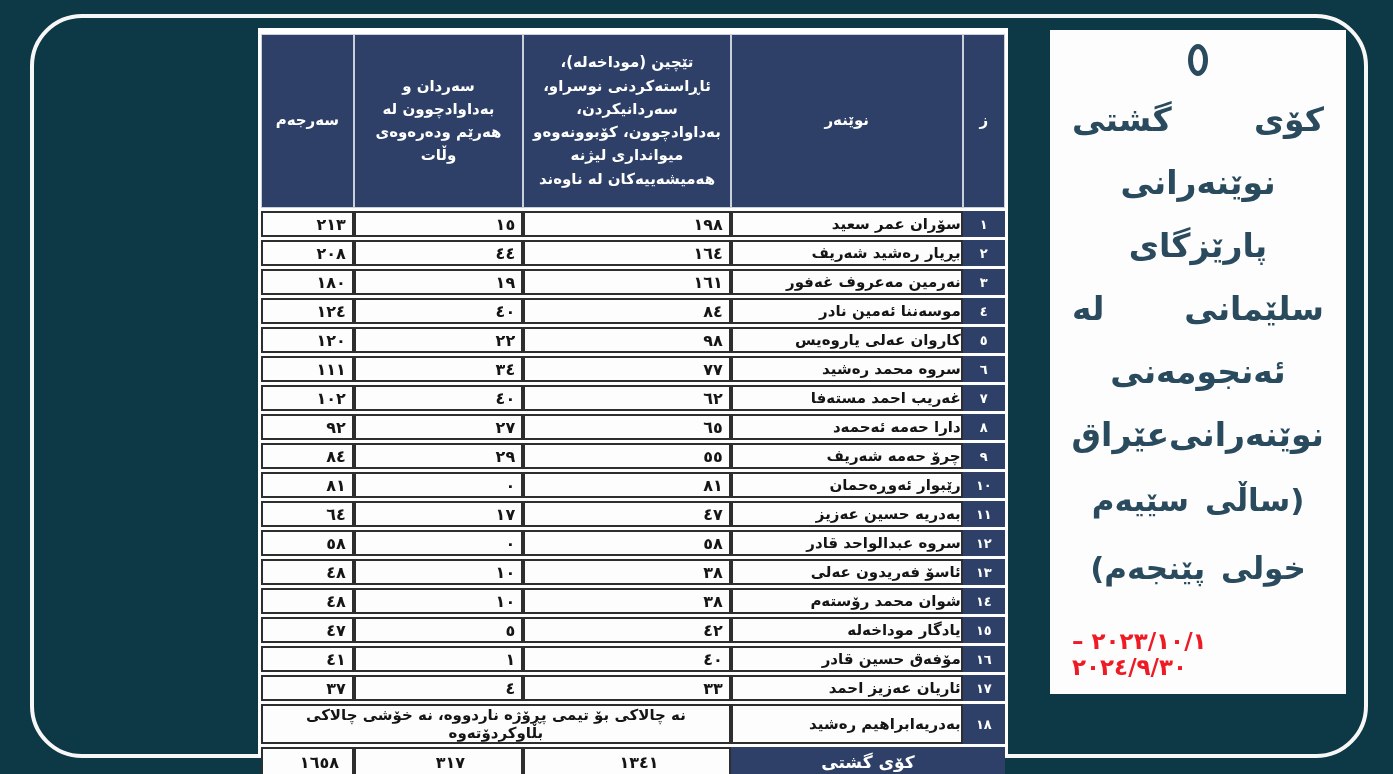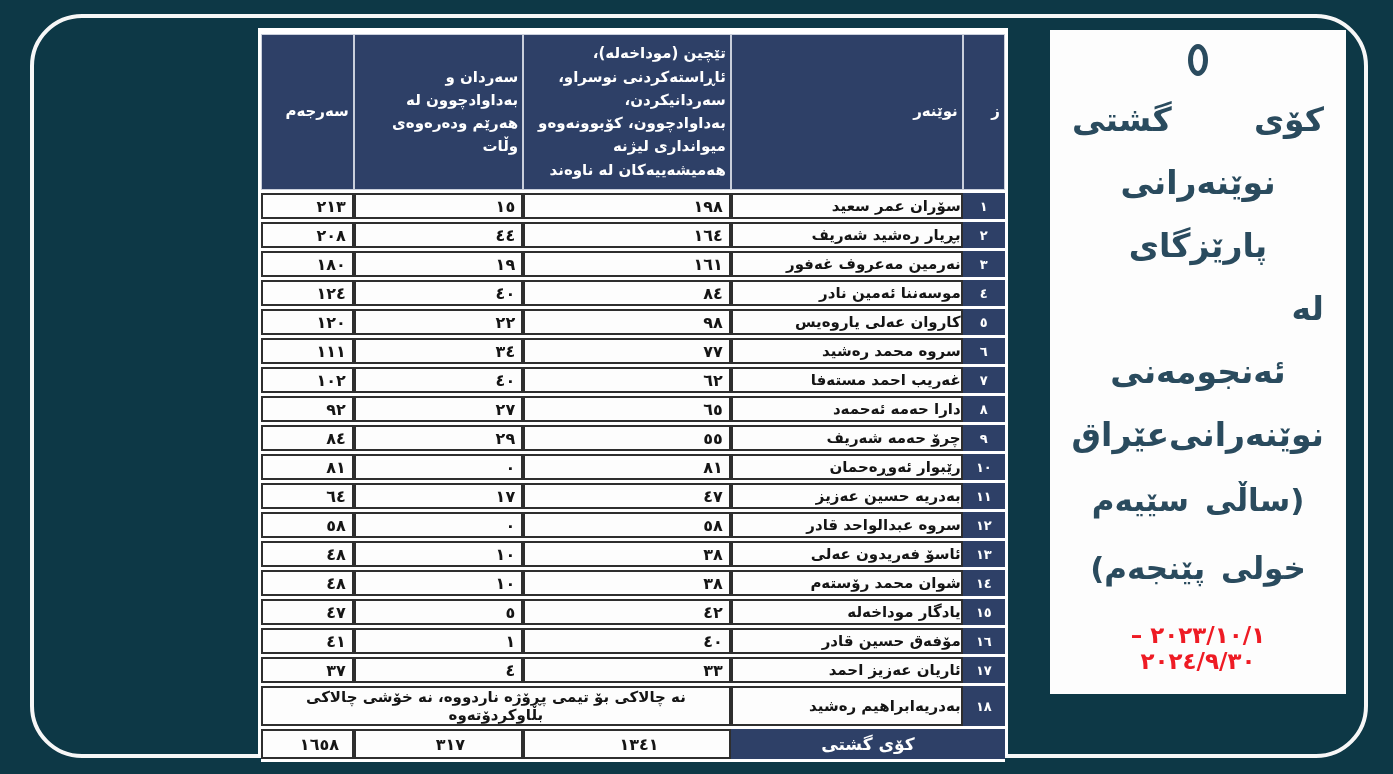--- a/index.html
+++ b/index.html
@@ -27,21 +27,21 @@
   col.c-serial{width:42px;}
   col.c-name{width:230px;}
   col.c-center{width:206px;}
   col.c-visits{width:168px;}
   col.c-sum{width:92px;}
   th{
     background:#2e4067;color:#ffffff;font-weight:bold;
     border:1px solid #c9cfdb;vertical-align:middle;text-align:center;
     padding:2px 4px;box-sizing:border-box;
   }
-  th.h-tall{height:156px;font-size:15px;line-height:1.55;text-align:right;}
+  th.h-tall{height:174px;font-size:15px;line-height:1.55;}
   td{
     border:2px solid #2e2e2e;box-sizing:border-box;
     height:26px;padding:0 6px;background:#fdfdfd;
     color:#151515;font-weight:bold;font-size:15px;vertical-align:middle;
   }
   td.num-cell{
     background:#2e4067;color:#ffffff;text-align:center;
     font-size:13px;border:2px solid #2e4067;
   }
   td.name-cell{text-align:right;padding-right:0;}
@@ -66,21 +66,21 @@
     display:flex;color:#2a4b5e;font-weight:bold;font-size:33px;
     height:63px;align-items:center;
   }
   .t-line.just{justify-content:space-between;}
   .t-line.cent{justify-content:center;}
   .sub-line{
     display:flex;justify-content:center;gap:16px;
     color:#2a4b5e;font-weight:bold;font-size:31px;height:68px;align-items:center;
   }
   .date-line{
-    margin-top:20px;text-align:center;direction:rtl;
+    margin-top:26px;text-align:left;direction:rtl;
     color:#ee1b24;font-weight:bold;font-size:23px;letter-spacing:1px;
   }
 </style>
 </head>
 <body>
 
 <div class="frame"></div>
 
 <div class="table-wrap">
   <table class="stats">
@@ -244,20 +244,21 @@
         <span>کۆی</span>
         <span>گشتی</span>
       </div>
       <div class="t-line cent">
         <span>نوێنەرانی</span>
       </div>
       <div class="t-line cent">
         <span>پارێزگای</span>
       </div>
       <div class="t-line just">
+        <span>سلێمانی</span>
         <span>لە</span>
       </div>
       <div class="t-line cent">
         <span>ئەنجومەنی</span>
       </div>
       <div class="t-line just">
         <span>نوێنەرانی</span>
         <span>عێراق</span>
       </div>
     </div>

